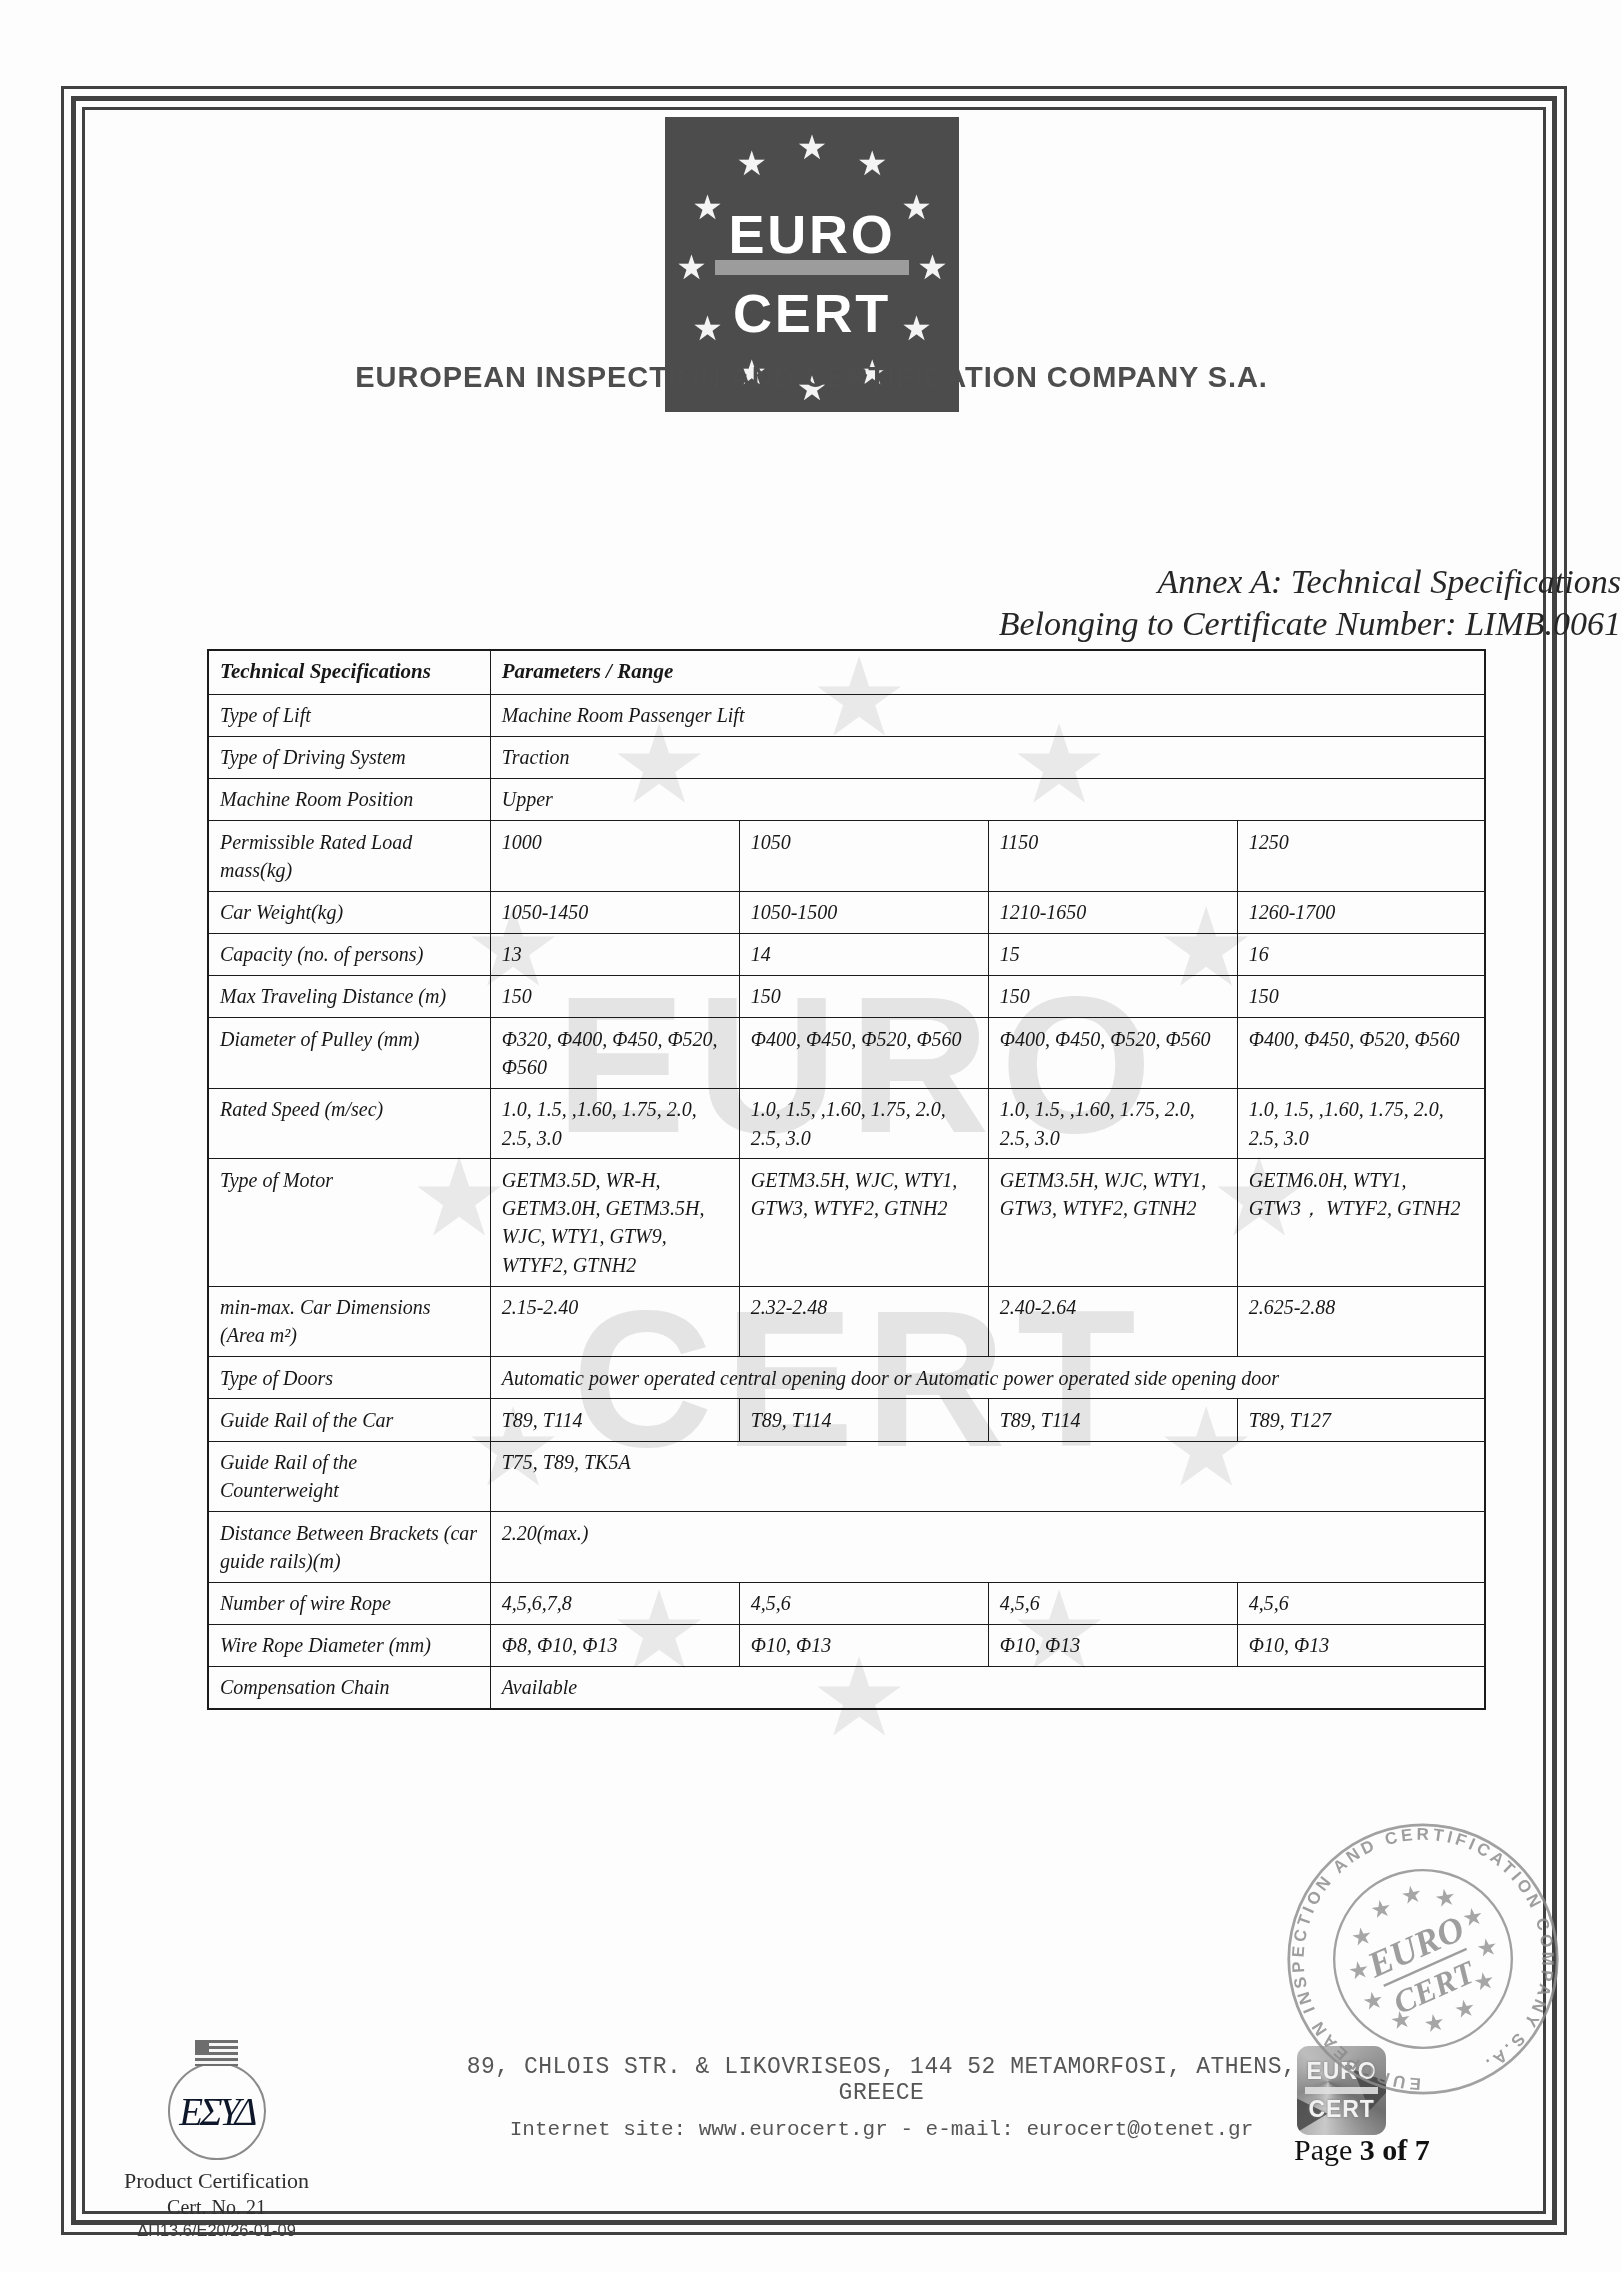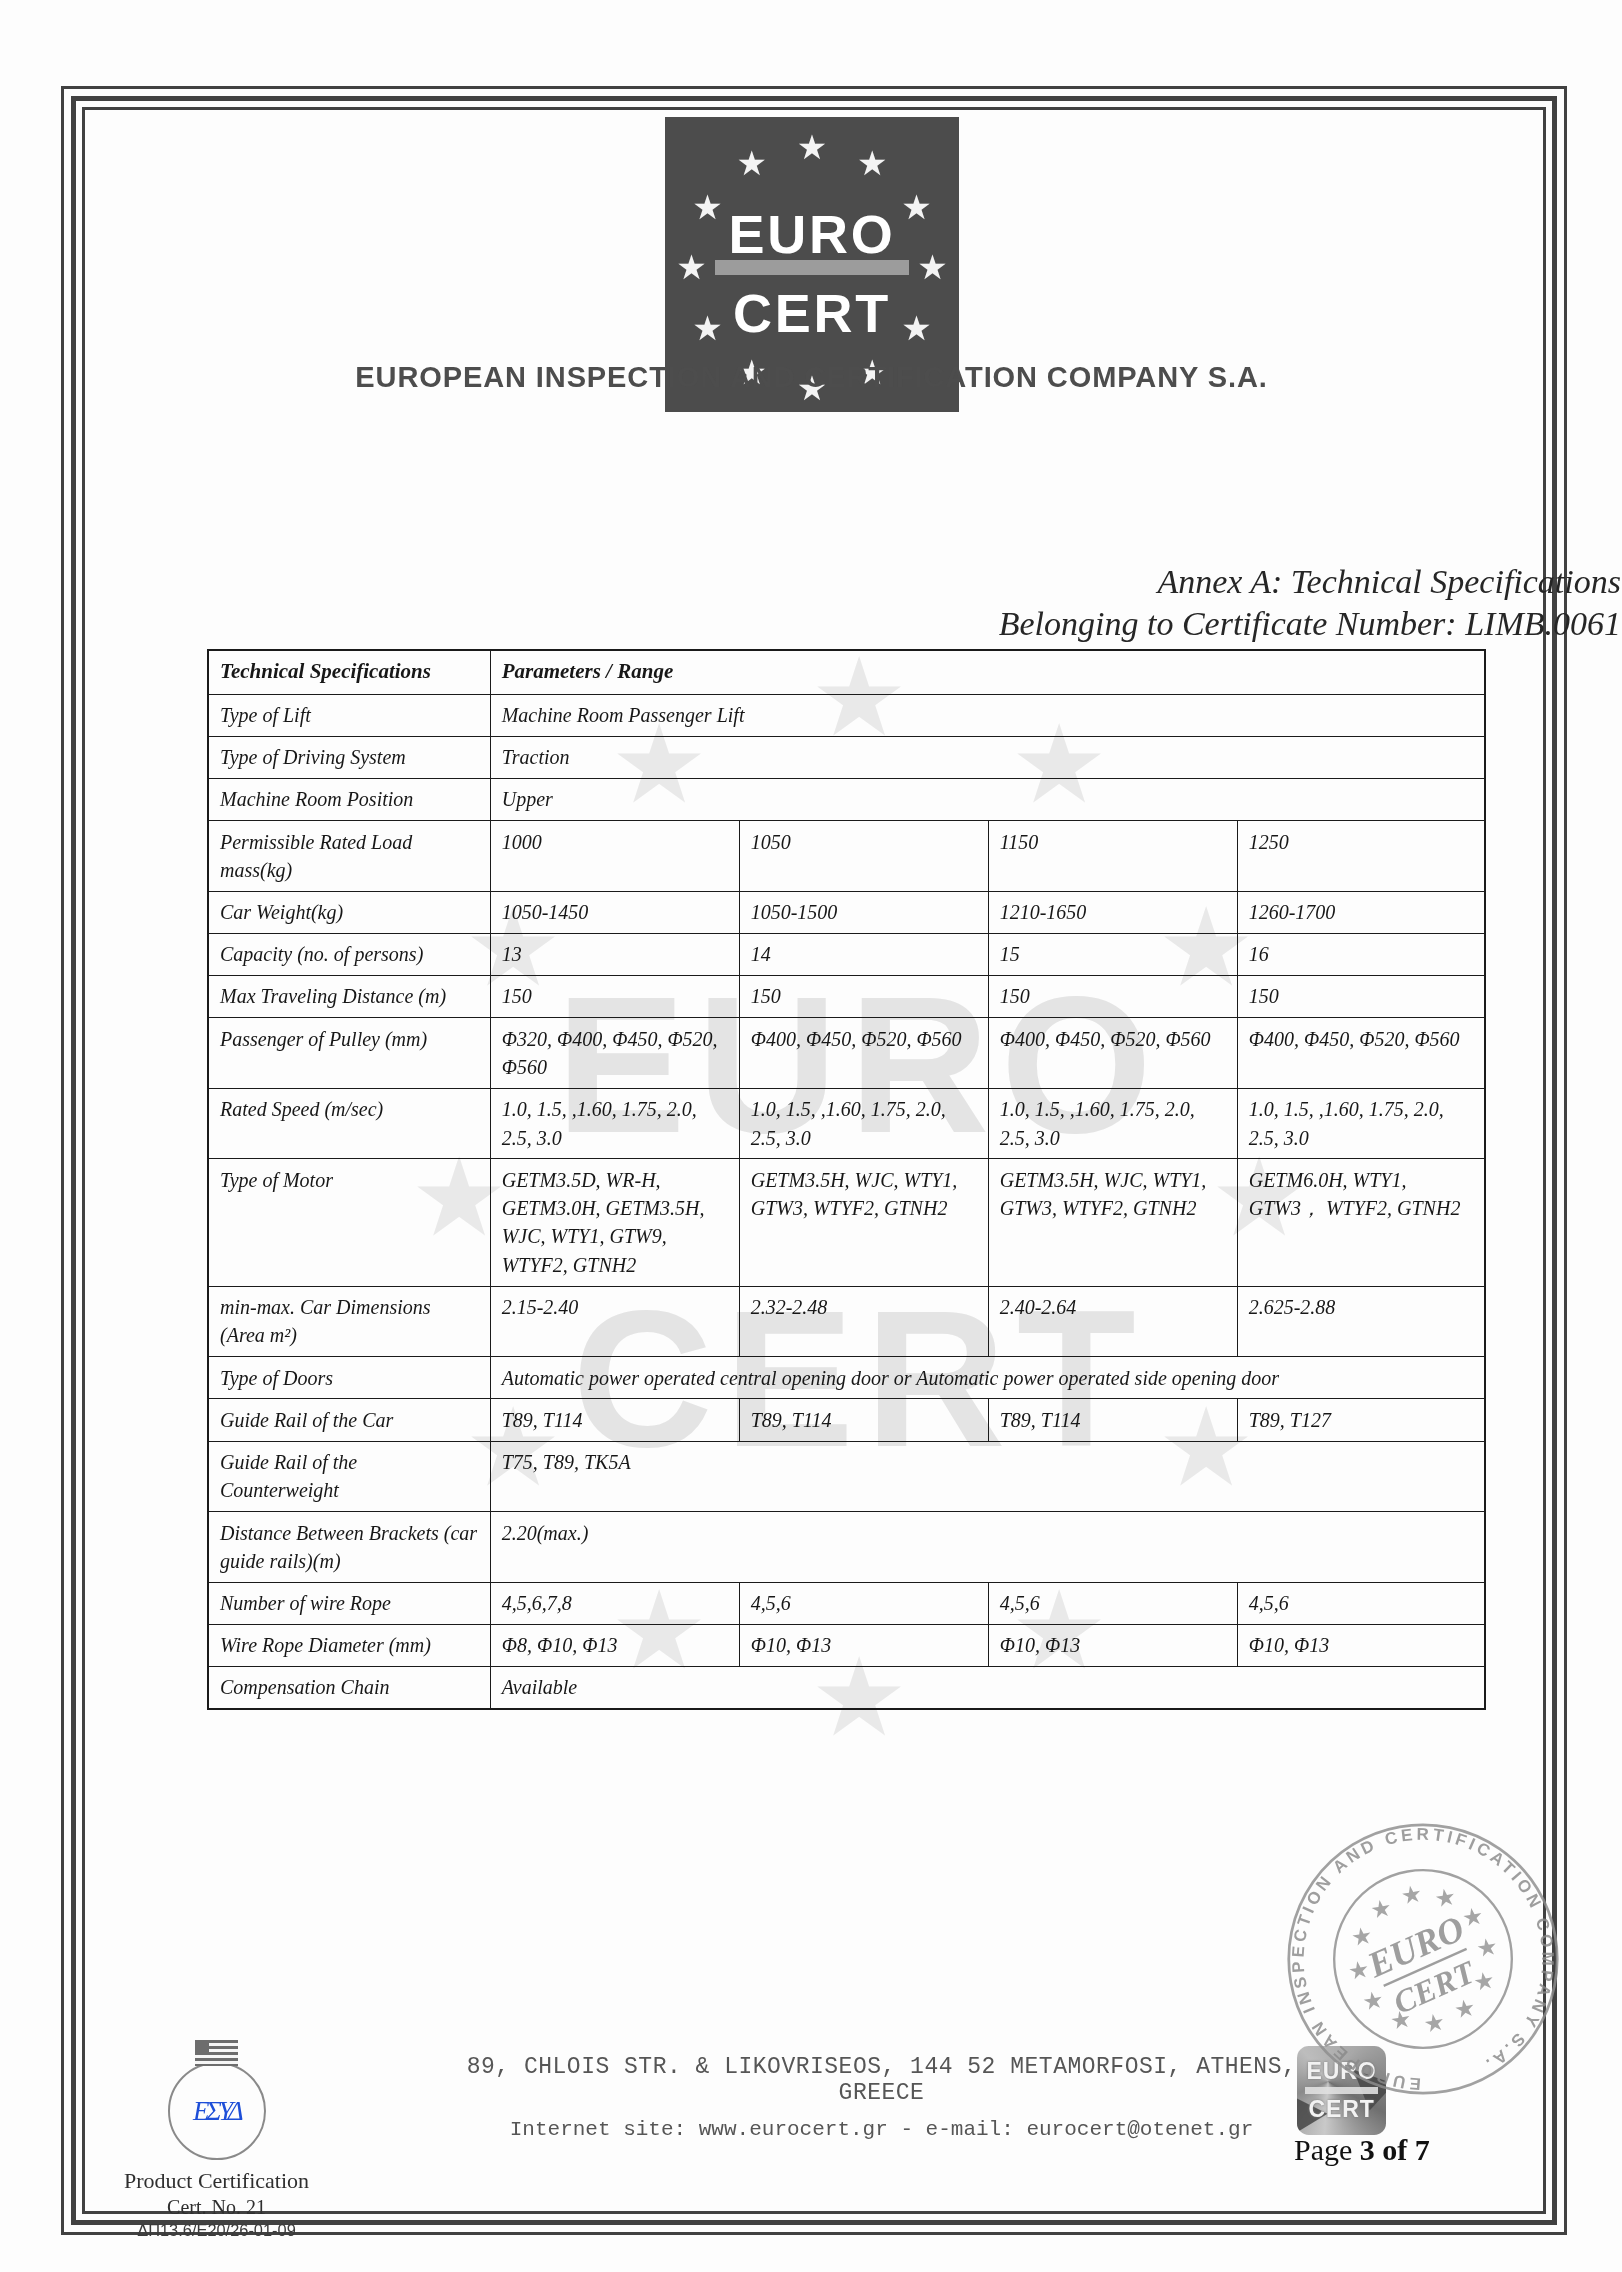--- a/index.html
+++ b/index.html
@@ -61,22 +61,22 @@
   .stamp-c1{font-size:92px;}
   .stamp-c2{font-size:82px;}
 
   
   .esyd{position:absolute;left:114px;top:2040px;width:205px;text-align:center;z-index:2;}
   .flag{width:43px;height:26px;margin:0 auto;position:relative;
         background:repeating-linear-gradient(#6d6d6d 0 3.2px,#f6f6f6 3.2px 5.9px);}
   .flag-canton{position:absolute;left:0;top:0;width:13.6px;height:13.6px;background:#6d6d6d;}
   .esyd-circle{width:94px;height:94px;margin:-3.6px auto 0;border:2.3px solid #8a8a8a;border-radius:50%;
         display:flex;align-items:center;justify-content:center;}
-  .esyd-letters{font-family:"Liberation Serif",serif;font-style:italic;font-size:27px;
-        color:#1d4ed8;letter-spacing:-3.6px;}
+  .esyd-letters{font-family:"Liberation Serif",serif;font-style:italic;font-size:39px;
+        color:#0f172a;letter-spacing:-3.6px;}
   .esyd-l1{margin-top:7.3px;font-size:22px;color:#2f2f2f;}
   .esyd-l2{margin-top:2.7px;font-size:20px;color:#2f2f2f;}
   .esyd-l3{margin-top:1.8px;font-family:"Liberation Sans",sans-serif;font-size:16.4px;color:#3a3a3a;}
 
   .addr{position:absolute;left:427px;top:2054px;width:909px;text-align:center;z-index:2;
         font-family:Liberation Mono, monospace;color:#565656;}
   .addr-l1{font-size:23px;letter-spacing:0.5px;}
   .addr-l2{font-size:22px;margin-top:11.8px;}
   .addr-l3{font-size:21px;margin-top:11.8px;}
 
@@ -199,21 +199,21 @@
           <td>16</td>
         </tr>
         <tr>
           <td>Max Traveling Distance (m)</td>
           <td>150</td>
           <td>150</td>
           <td>150</td>
           <td>150</td>
         </tr>
         <tr>
-          <td>Passenger of Pulley (mm)</td>
+          <td>Diameter of Pulley (mm)</td>
           <td>Φ320, Φ400, Φ450, Φ520, Φ560</td>
           <td>Φ400, Φ450, Φ520, Φ560</td>
           <td>Φ400, Φ450, Φ520, Φ560</td>
           <td>Φ400, Φ450, Φ520, Φ560</td>
         </tr>
         <tr>
           <td>Rated Speed (m/sec)</td>
           <td>1.0, 1.5, ,1.60, 1.75, 2.0, 2.5, 3.0</td>
           <td>1.0, 1.5, ,1.60, 1.75, 2.0, 2.5, 3.0</td>
           <td>1.0, 1.5, ,1.60, 1.75, 2.0, 2.5, 3.0</td>

